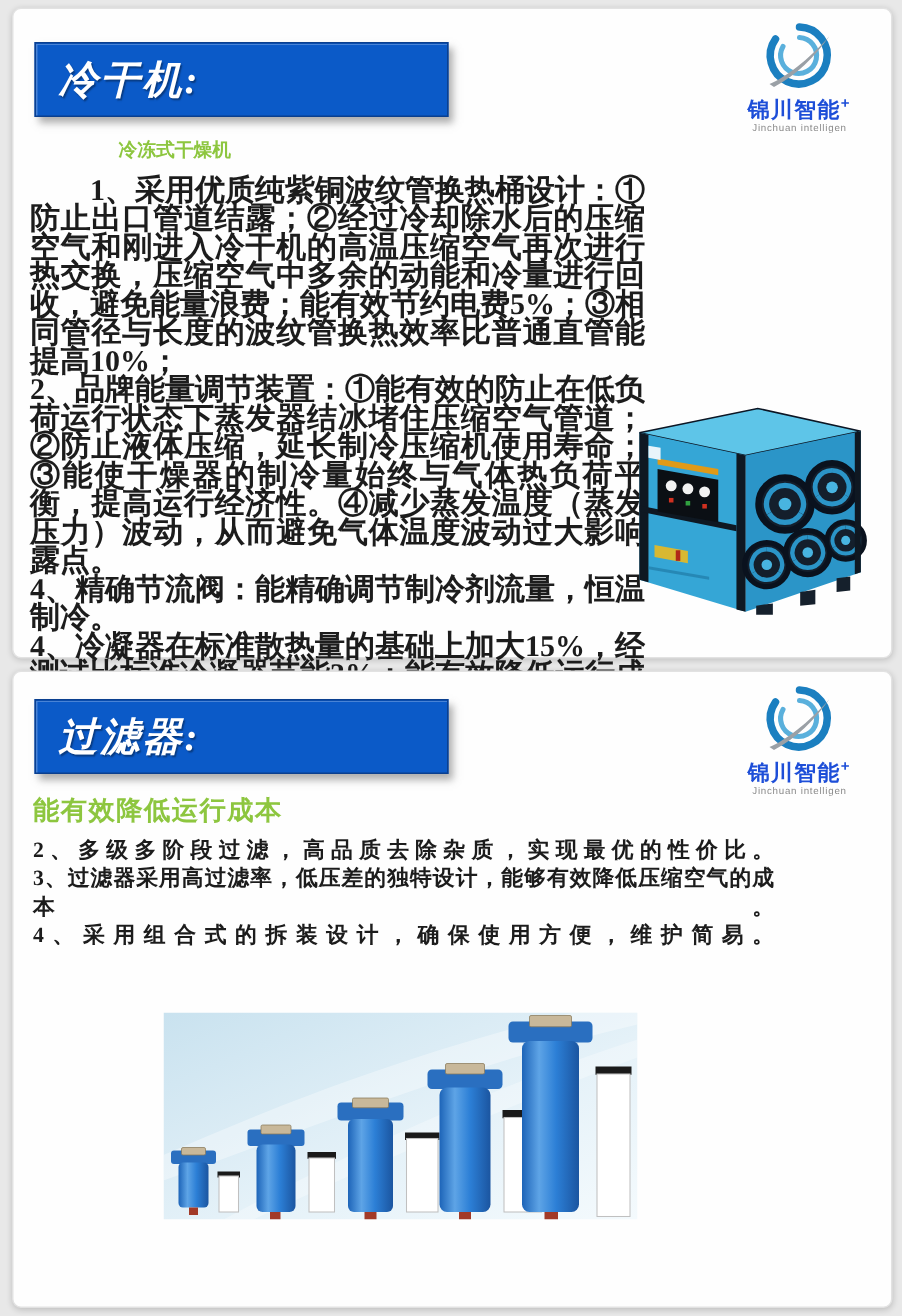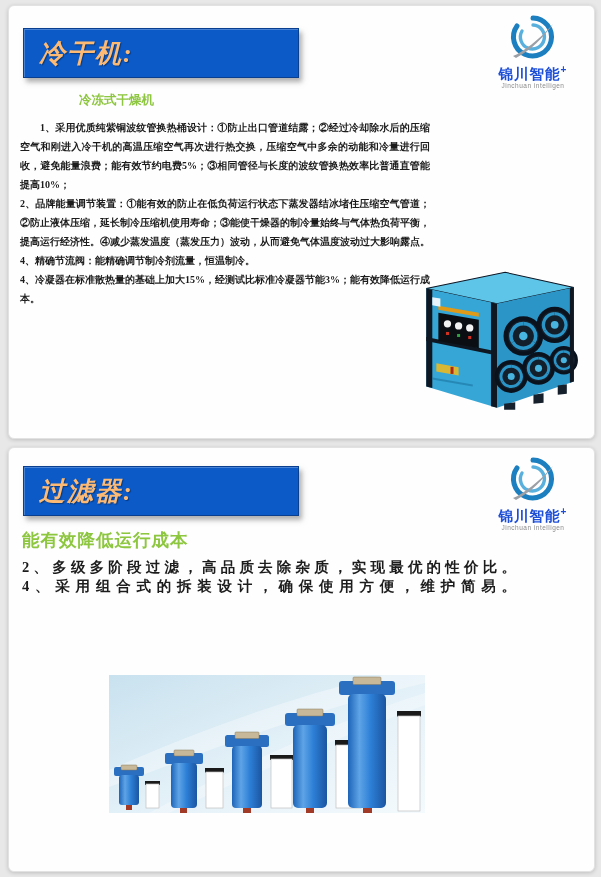--- a/index.html
+++ b/index.html
@@ -14,21 +14,21 @@
     background:#fefefe;border:1px solid #e2e2e2;border-radius:6px;
     box-shadow:0 1px 4px rgba(0,0,0,0.18);
   }
   #card1{top:5px;height:432px;}
   #card2{top:447px;height:423px;}
   .header-bar{
     position:absolute;left:14px;top:22px;width:276px;height:50px;
     background:#0b5ac8;
     border:1px solid #0a3f8f;
     box-shadow:3px 4px 5px rgba(110,110,110,0.55), inset 1px 1px 0 rgba(255,255,255,0.25);
-    color:#fdba74;
+    color:#ffffff;
     font-style:italic;font-weight:bold;font-size:26px;
     line-height:50px;padding-left:15px;box-sizing:border-box;
     letter-spacing:2px;
     text-shadow:1px 1px 1px rgba(0,0,0,0.35);
   }
   #card2 .header-bar{top:18px;}
   .logo{
     position:absolute;left:468px;top:8px;width:112px;
     text-align:center;
   }
@@ -49,21 +49,21 @@
     font-family:"Liberation Sans","DejaVu Sans",sans-serif;
     margin-left:32px;
   }
   .subtitle-lg{
     position:absolute;left:13px;top:80px;
     color:#8dc63f;font-weight:bold;font-size:17.5px;
     letter-spacing:1px;
   }
   .body-text1{
     position:absolute;left:11px;top:112px;width:410px;
-    font-size:10px;line-height:19px;color:#1c1c1c;font-weight:600;
+    font-size:20px;line-height:19px;color:#1c1c1c;font-weight:600;
     text-align:justify;
   }
   .body-text1 p{margin:0;}
   .body-text1 p.first{text-indent:2em;}
   .body-text2{
     position:absolute;left:13px;top:110px;width:494px;
     font-size:14.5px;line-height:19px;color:#1c1c1c;font-weight:600;
   }
   .body-text2 .jline{
     text-align:justify;text-align-last:justify;margin:0;
@@ -166,20 +166,21 @@
       <path d="M 6 42 C 16 38 32 26 46 10 C 36 24 24 36 9 44 Z" fill="#9aa0a6"></path>
     </svg>
     <div class="cn"><span>锦川智能</span><span class="plus">+</span></div>
     <div class="en">Jinchuan intelligen</div>
   </div>
 
   <div class="subtitle-lg">能有效降低运行成本</div>
 
   <div class="body-text2">
     <p class="jline">2、多级多阶段过滤，高品质去除杂质，实现最优的性价比。</p>
+    <p class="jline">3、过滤器采用高过滤率，低压差的独特设计，能够有效降低压缩空气的成本。</p>
     <p class="jline">4、采用组合式的拆装设计，确保使用方便，维护简易。</p>
   </div>
 
   <div class="filters-img">
     <svg width="316" height="138" viewBox="0 0 316 138">
       <defs>
         <linearGradient id="bgGrad" x1="0" y1="0" x2="1" y2="1">
           <stop offset="0" stop-color="#c9e2ef"></stop>
           <stop offset="0.55" stop-color="#e4f1f8"></stop>
           <stop offset="1" stop-color="#f4fafd"></stop>

